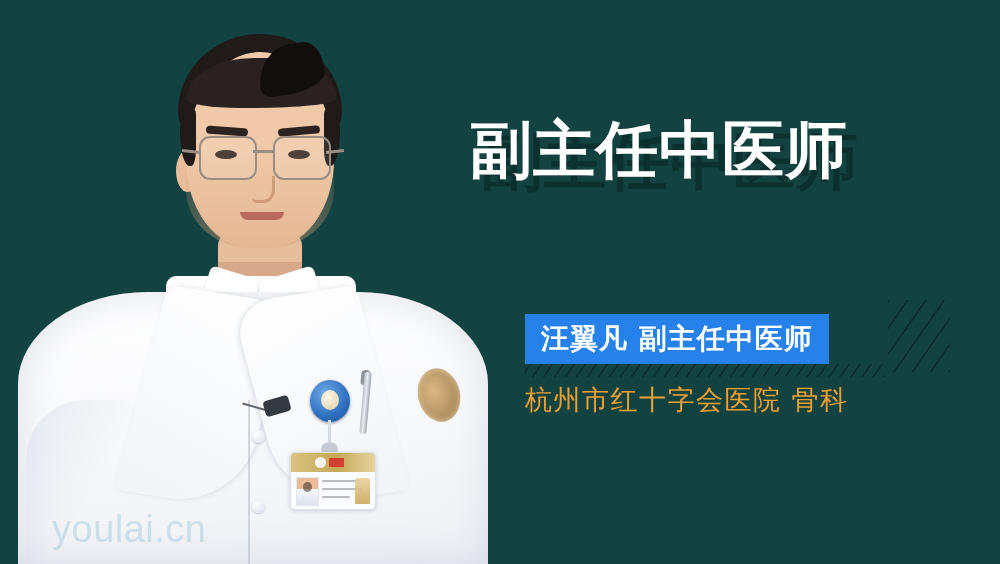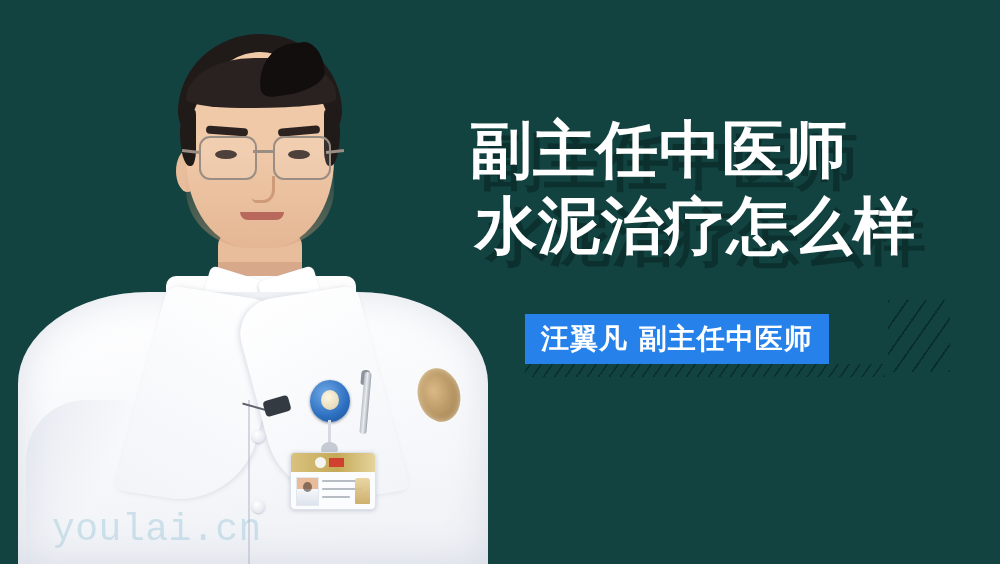--- a/index.html
+++ b/index.html
@@ -370,21 +370,21 @@
     letter-spacing: 1.5px;
     color: #efa02f;
     white-space: nowrap;
   }
 
   
   .watermark {
     position: absolute;
     left: 52px;
     top: 508px;
-    font-family: Liberation Mono, monospace;
+    font-family: Liberation Sans, sans-serif;
     font-weight: 400;
     font-size: 38px;
     letter-spacing: .5px;
     color: rgba(150,195,215,.42);
     user-select: none;
   }
 </style>
 </head>
 <body>
 
@@ -457,23 +457,23 @@
       <div class="badge-line bl3"></div>
       <div class="badge-seal"></div>
     </div>
   </div>
 
   <div class="hatch-right"></div>
   <div class="hatch-under"></div>
 
   <div class="title-block">
     <div class="title-line first">副主任中医师</div>
-    <div class="title-line second">水泥治疗怎么样</div>
   </div>
 
   <div class="name-badge">
     <span class="nb-text">汪翼凡  副主任中医师</span>
   </div>
 
+  <div class="hospital-line">杭州市红十字会医院    骨科</div>
 
   <div class="watermark">youlai.cn</div>
 
 </div>
 
 </body></html>

